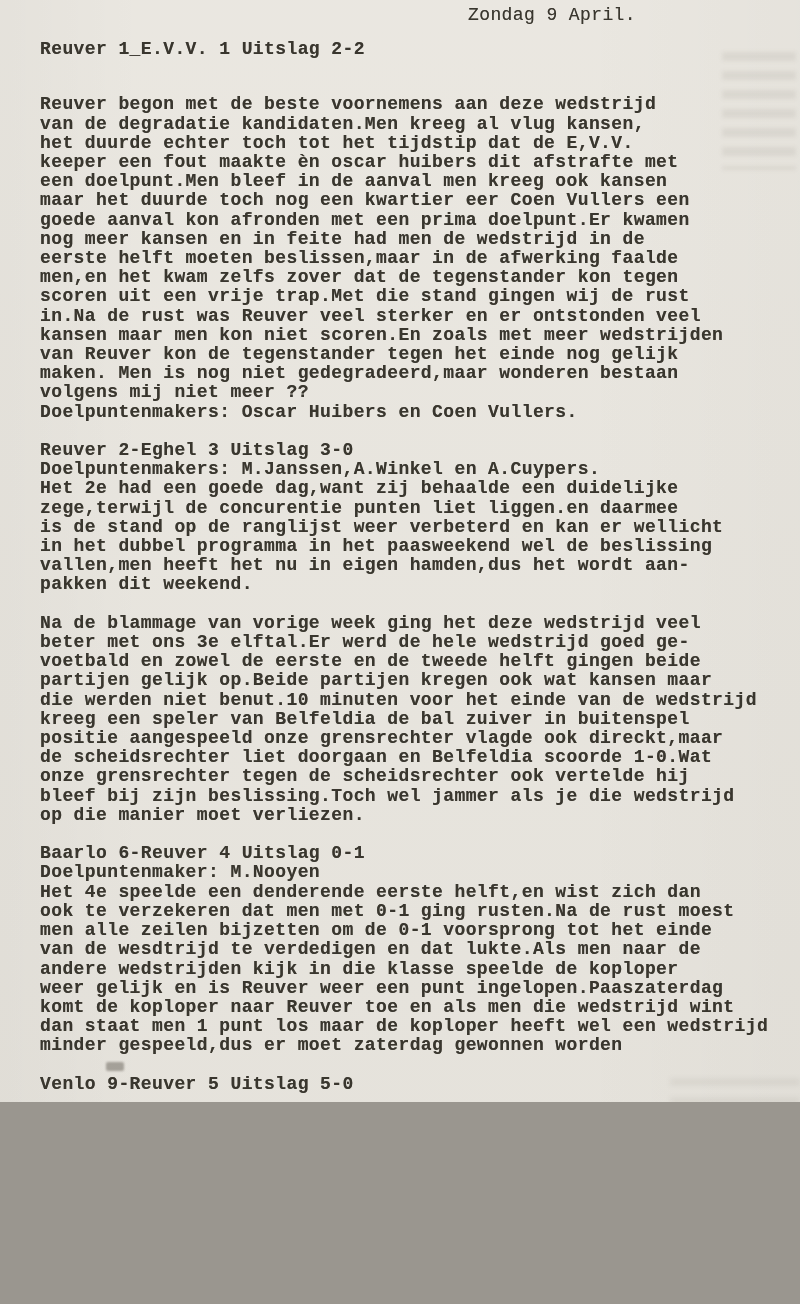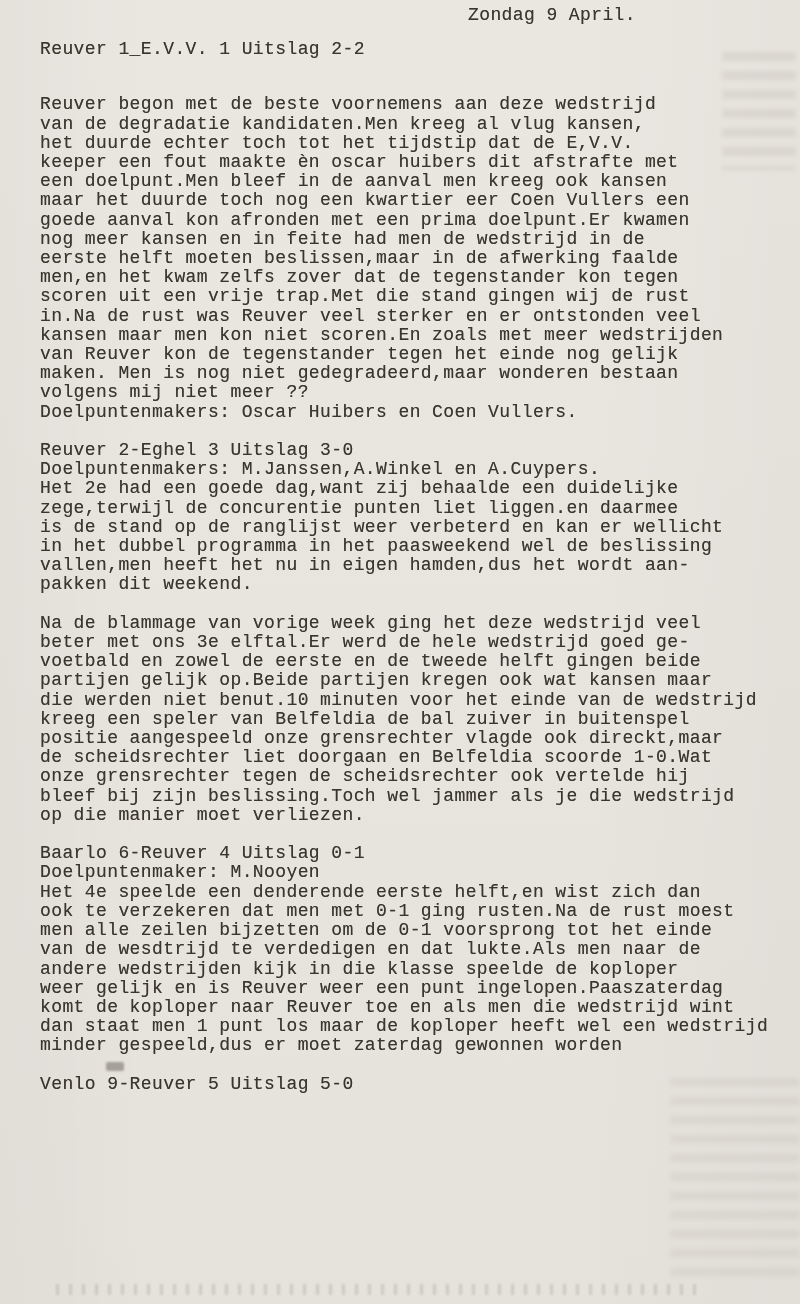--- a/index.html
+++ b/index.html
@@ -1,21 +1,21 @@
 <!DOCTYPE html>
 <html><head>
 <meta charset="utf-8">
 <style>
   * { box-sizing: border-box; }
   html, body { margin: 0; padding: 0; background: #9a968f; }
 
   .page {
     position: relative;
     width: 800px;
-    height: 1304px;
+    height: 1102px;
     margin: 0 auto;
     overflow: hidden;
     background: #e9e6df;
     background-image:
       linear-gradient(90deg, rgba(0,0,0,0.025) 0%, rgba(0,0,0,0) 18%, rgba(0,0,0,0) 72%, rgba(0,0,0,0.02) 100%),
       linear-gradient(180deg, rgba(255,255,255,0.05) 0%, rgba(0,0,0,0.015) 100%);
     font-family: "Liberation Mono", "DejaVu Sans Mono", monospace;
     font-size: 18px;
     line-height: 19.2px;
     letter-spacing: 0.4px;
@@ -23,21 +23,21 @@
     text-shadow: 0 0 0.5px rgba(57,54,46,0.55);
     padding: 6px 24px 0 40px;
   }
 
   .date-header {
     margin-left: 428px;
     margin-bottom: 15px;
     white-space: pre;
   }
 
-  .section { margin-bottom: 19.2px; }
+  .section { margin-bottom: 19.2px; font-weight: bold; }
   .section-title { white-space: pre; }
   .section-body { white-space: pre-wrap; }
   .section-first .section-body { margin-top: 36px; }
 
   
   .fade-section {
     -webkit-mask-image: linear-gradient(to bottom,
       rgba(0,0,0,0.95) 0%, rgba(0,0,0,0.75) 40%, rgba(0,0,0,0.38) 100%);
     mask-image: linear-gradient(to bottom,
       rgba(0,0,0,0.95) 0%, rgba(0,0,0,0.75) 40%, rgba(0,0,0,0.38) 100%);

